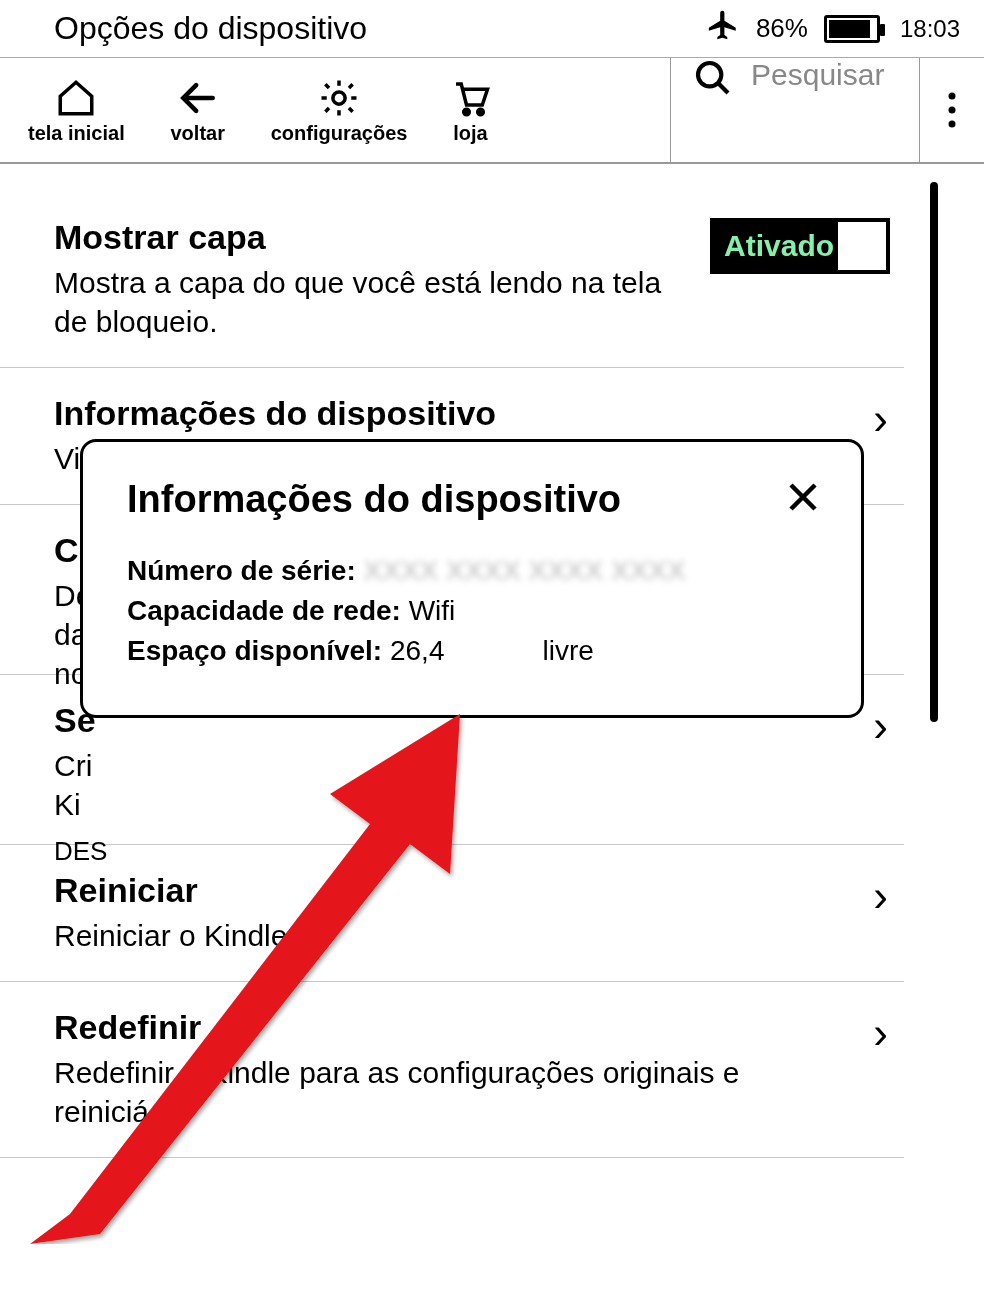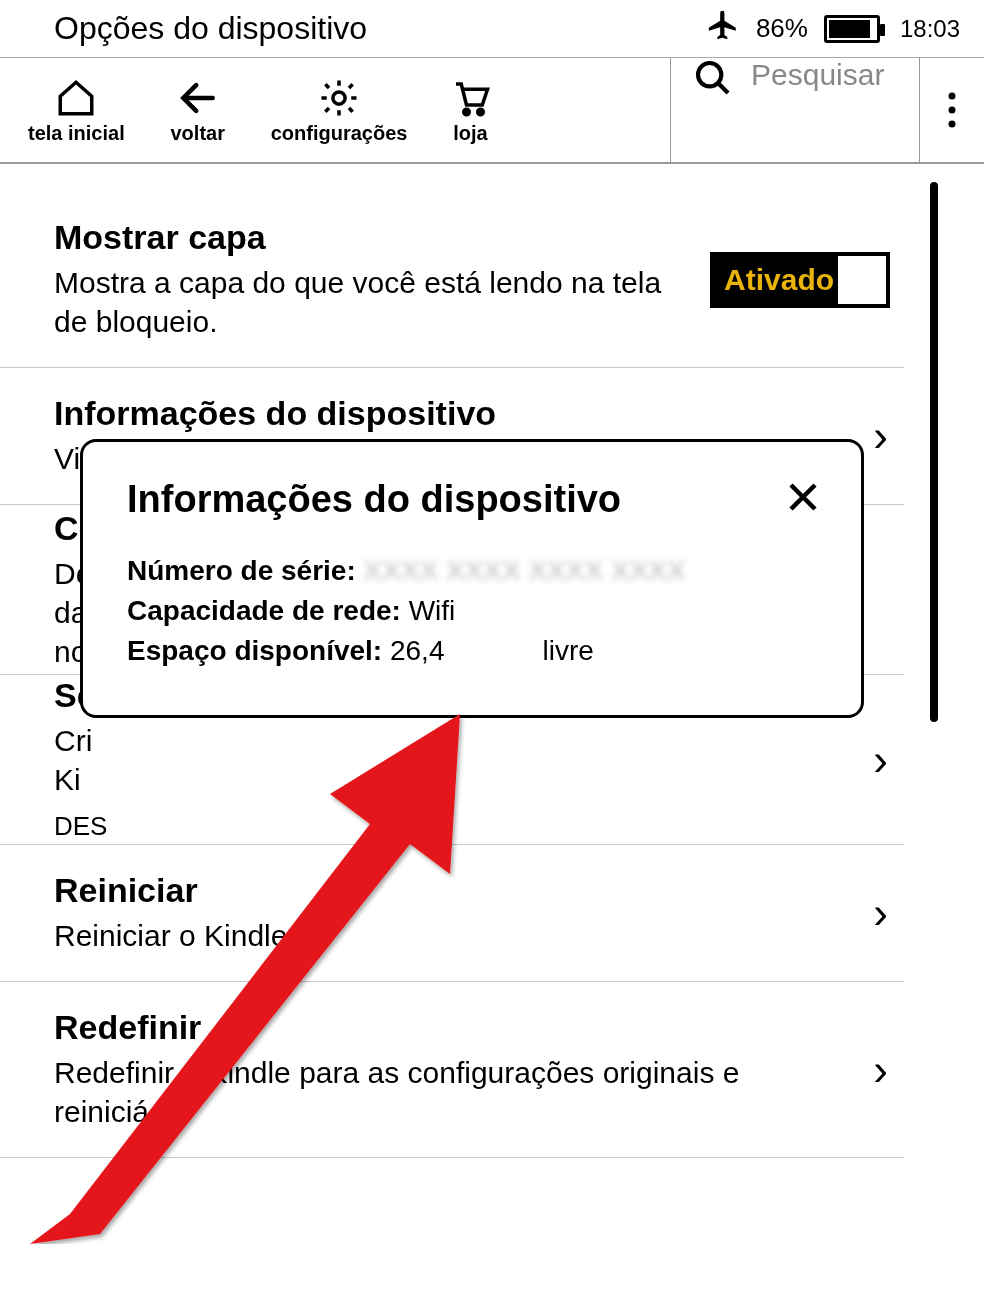--- a/index.html
+++ b/index.html
@@ -53,28 +53,28 @@
   .search-box .ph { color: #888; font-size: 30px; }
   .overflow { width: 64px; display:flex; align-items:center; justify-content:center; }
 
   
   .content { position: relative; padding: 28px 0 0 0; height: calc(1308px - 50px - 94px); }
   .scroll-track { position:absolute; right: 46px; top: 18px; width: 8px; height: 540px; background:#000; border-radius: 4px; }
   .list { padding-right: 80px; }
   .row {
     padding: 26px 0 26px 54px;
     border-bottom: 1px solid #c8c8c8;
-    display:flex; align-items:center; justify-content:space-between; gap: 20px;
+    display:flex; align-items:flex-start; justify-content:space-between; gap: 20px;
   }
   .row .txt { max-width: 720px; }
   .row .title { font-weight: 700; font-size: 34px; margin-bottom: 6px; }
   .row .desc { font-size: 30px; line-height: 1.3; }
   .chev { font-size: 44px; font-weight: 300; padding-right: 16px; }
   .toggle {
-    width: 214px; height: 56px; background:#000; color:#eab308; display:flex; align-items:center;
+    width: 214px; height: 56px; background:#000; color:#86efac; display:flex; align-items:center;
     justify-content: flex-start; padding: 0 14px; font-size: 30px; font-weight:700; position:relative;
     margin-right: 14px;
   }
   .toggle::after { content:""; position:absolute; right:4px; top:4px; bottom:4px; width:48px; background:#fff; }
 
   
   .dialog {
     position: absolute;
     left: 80px; right: 120px; top: 275px;
     background: #fff;

